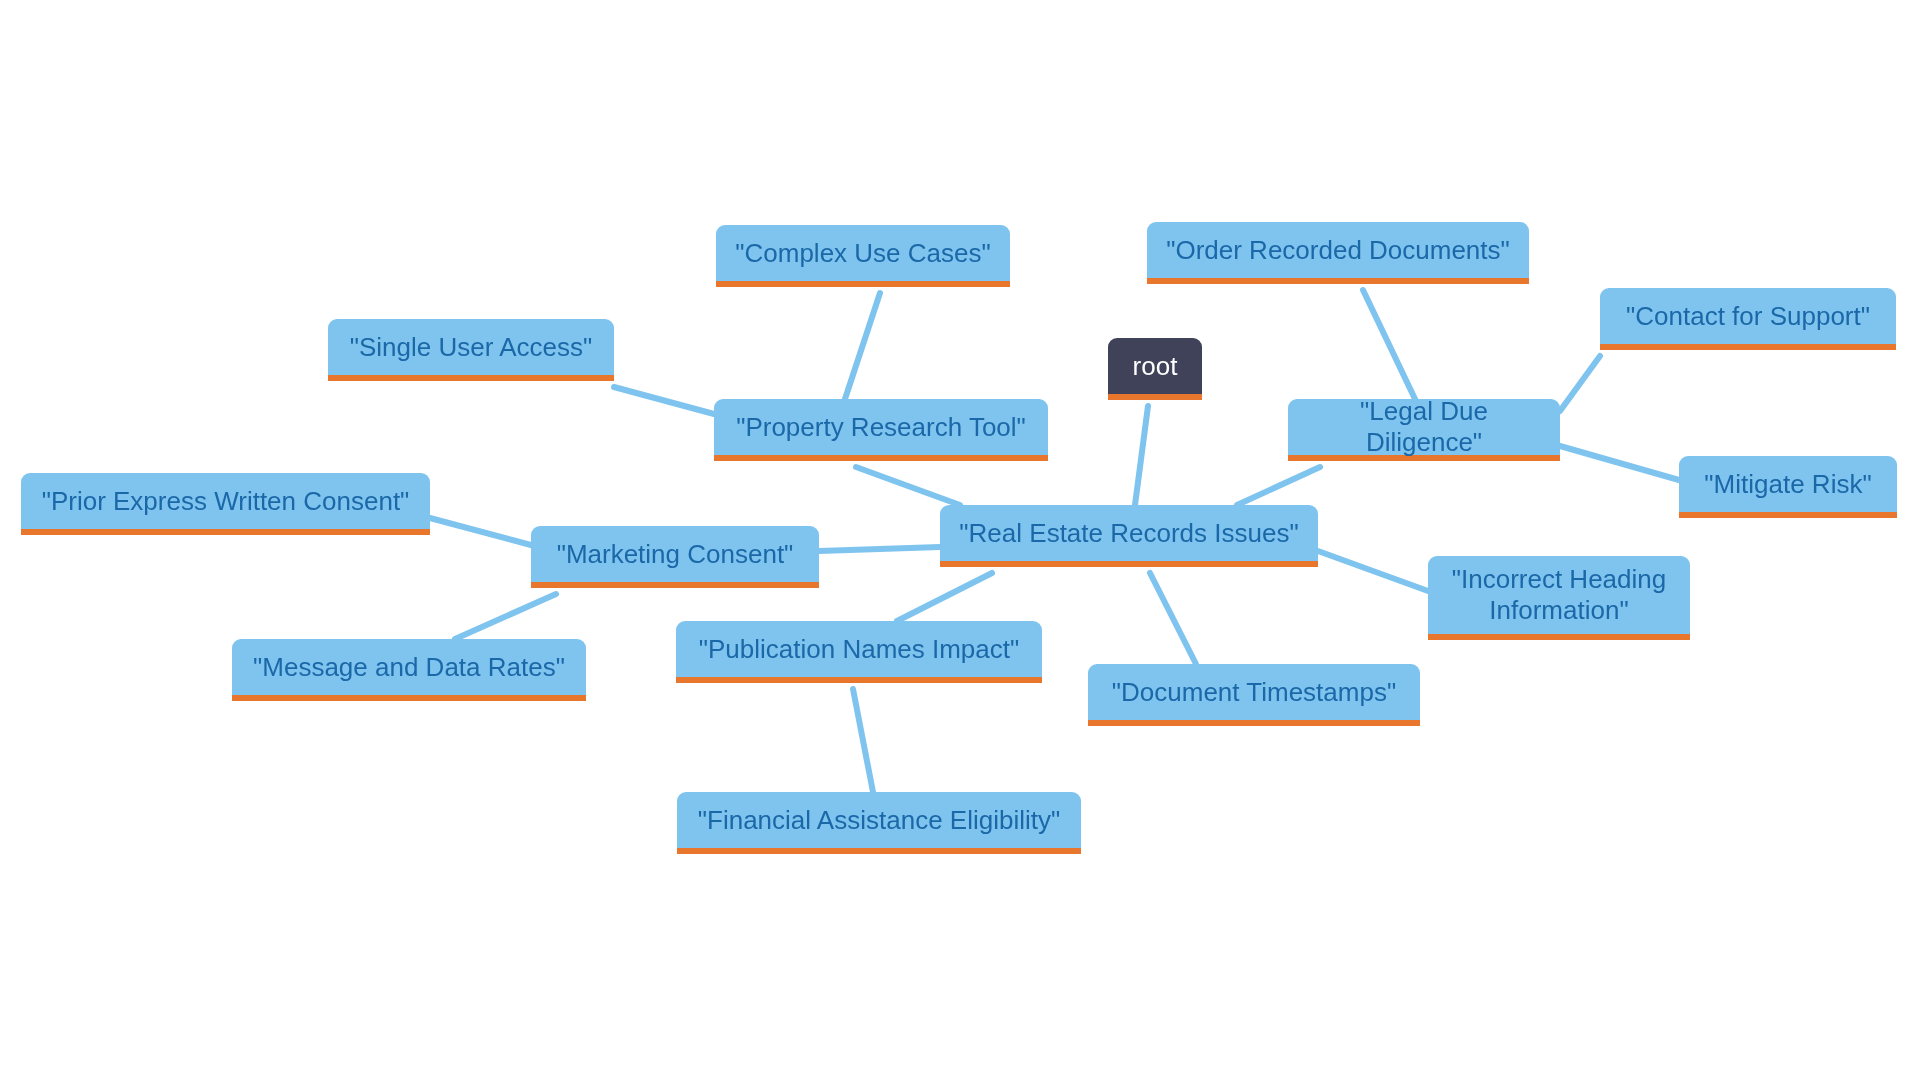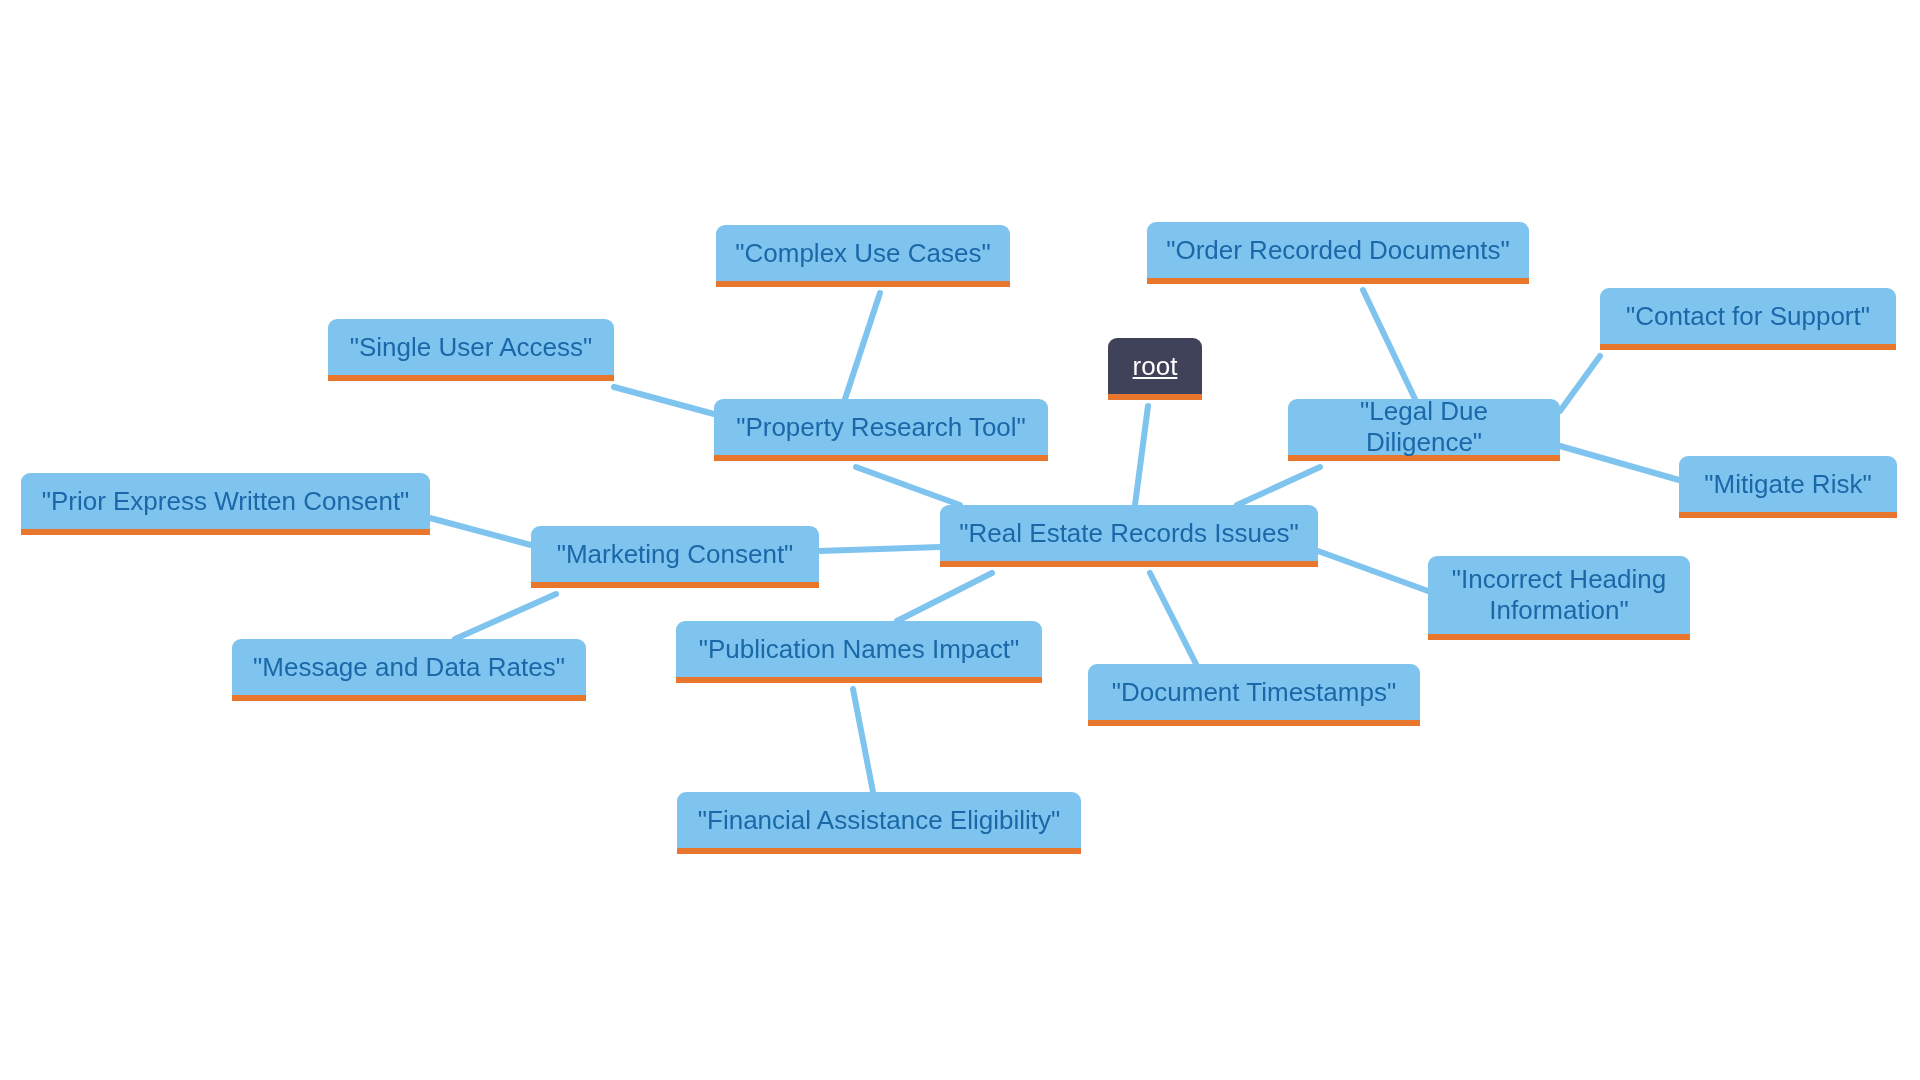--- a/index.html
+++ b/index.html
@@ -43,21 +43,20 @@
     background: #7FC4EF;
     color: #1B68A8;
     border-bottom: 6px solid #E8762C;
     font-size: 26px;
   }
   .node-root {
     background: #3F4259;
     color: #ffffff;
     border-bottom: 6px solid #E8762C;
     font-size: 26px;
-    text-decoration: underline;
   }
 </style>
 </head>
 <body>
 
 <div id="mindmap-canvas">
   <svg id="edge-layer" width="1920" height="1080" viewBox="0 0 1920 1080">
       <line x1="1148" y1="406" x2="1135" y2="505" stroke="#7FC4EF" stroke-width="6" stroke-linecap="round"></line>
       <line x1="960" y1="505" x2="856" y2="467" stroke="#7FC4EF" stroke-width="6" stroke-linecap="round"></line>
       <line x1="845" y1="399" x2="880" y2="293" stroke="#7FC4EF" stroke-width="6" stroke-linecap="round"></line>

